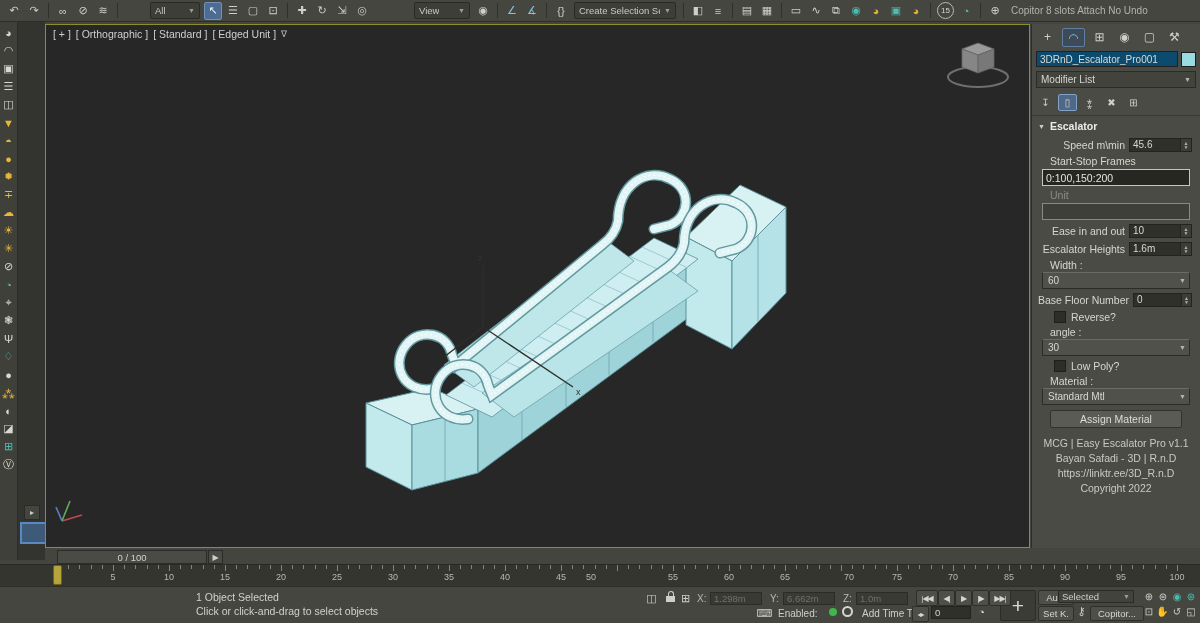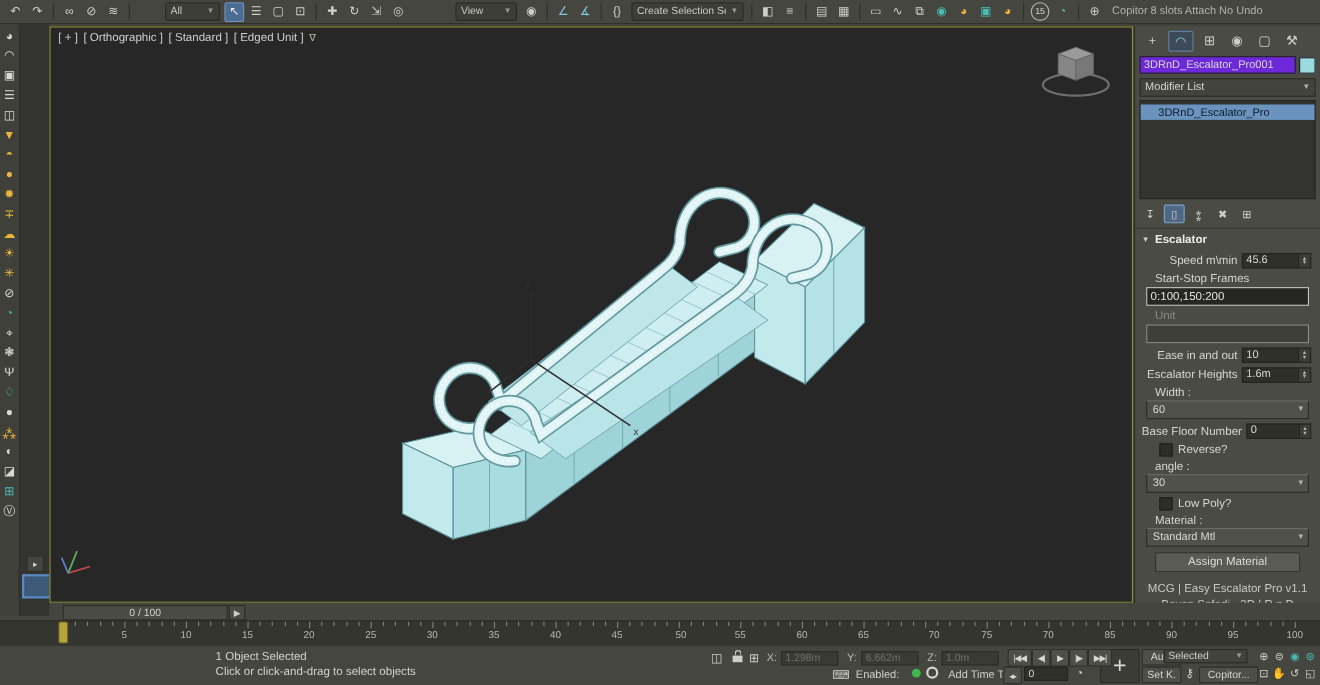--- a/index.html
+++ b/index.html
@@ -35,21 +35,21 @@
   #vplabel{left:7px;top:3px;font-size:10.5px;color:#cfcfcf;display:flex;gap:5px;align-items:center;}
   #vplabel span{cursor:default;}
   #vpfilter{color:#b8b8b2;font-size:9px;}
   
   #cmdpanel{left:1031px;top:24px;width:169px;height:538px;background:#4a4b44;border-left:1px solid #2e2e29;box-sizing:border-box;}
   #tabsrow{display:flex;gap:4px;padding:4px 4px 3px 5px;}
   .ctab{width:21px;height:17px;display:flex;align-items:center;justify-content:center;font-size:12px;
         color:#cfcfc9;border-radius:2px;}
   .ctab.act{background:#3e4a57;border:1px solid #5e7globa;} .ctab.act{border:1px solid #5e7fa3;color:#7ec8e0;}
   #namerow{display:flex;align-items:center;gap:3px;padding:1px 4px;}
-  #objname{flex:1;height:14px;background:#6d28d9;border:1px solid #222;color:#dadad4;font-size:10px;
+  #objname{flex:1;height:14px;background:#0c4a6e;border:1px solid #222;color:#dadad4;font-size:10px;
            display:flex;align-items:center;padding-left:3px;}
   #colorswatch{width:13px;height:13px;background:#9adbe2;border:1px solid #1d1d1a;}
   #modlistrow{margin:3px 4px;height:15px;background:#42433d;border:1px solid #2b2b27;display:flex;
               align-items:center;justify-content:space-between;padding:0 4px;font-size:10px;color:#d6d6d0;}
   #stack{margin:2px 4px;height:88px;background:#333430;border:1px solid #272723;}
   #stackitem{margin-top:3px;height:14px;background:#6a93c0;color:#101a26;font-size:10px;display:flex;
              align-items:center;padding-left:16px;}
   #stackbtns{display:flex;gap:3px;padding:3px 4px;align-items:center;}
   .sbtn{width:17px;height:15px;display:flex;align-items:center;justify-content:center;font-size:10px;
         color:#cfcfc9;border:1px solid transparent;border-radius:2px;}
@@ -302,23 +302,20 @@
         <div class="ctab">▢</div>
         <div class="ctab">⚒</div>
       </div>
     <div id="namerow">
       <div id="objname">3DRnD_Escalator_Pro001</div>
       <div id="colorswatch"></div>
     </div>
     <div id="modlistrow">
       <span>Modifier List</span>
       <span class="ar" style="font-size:7px;color:#b5b5af">▼</span>
-    </div>
-    <div id="stack">
-      <div id="stackitem">3DRnD_Escalator_Pro</div>
     </div>
     <div id="stackbtns">
         <div class="sbtn">↧</div>
         <div class="sbtn act">▯</div>
         <div class="sbtn">⁑</div>
         <div class="sbtn">✖</div>
         <div class="sbtn">⊞</div>
       </div>
     <div id="pdivider"></div>
     <div id="paramhdr">
@@ -452,21 +449,21 @@
       <div class="rtick" style="left: 527.4px; height: 4px;"></div>
       <div class="rtick" style="left: 538.6px; height: 4px;"></div>
       <div class="rtick" style="left: 549.8px; height: 4px;"></div>
       <div class="rtick" style="left: 561px; height: 6px;"></div>
       <div class="rlabel" style="left: 561px;">45</div>
       <div class="rtick" style="left: 572.2px; height: 4px;"></div>
       <div class="rtick" style="left: 583.4px; height: 4px;"></div>
       <div class="rtick" style="left: 594.6px; height: 4px;"></div>
       <div class="rtick" style="left: 605.8px; height: 4px;"></div>
       <div class="rtick" style="left: 617px; height: 6px;"></div>
-      <div class="rlabel" style="left: 619px;">50</div>
+      <div class="rlabel" style="left: 591px;">50</div>
       <div class="rtick" style="left: 628.2px; height: 4px;"></div>
       <div class="rtick" style="left: 639.4px; height: 4px;"></div>
       <div class="rtick" style="left: 650.6px; height: 4px;"></div>
       <div class="rtick" style="left: 661.8px; height: 4px;"></div>
       <div class="rtick" style="left: 673px; height: 6px;"></div>
       <div class="rlabel" style="left: 673px;">55</div>
       <div class="rtick" style="left: 684.2px; height: 4px;"></div>
       <div class="rtick" style="left: 695.4px; height: 4px;"></div>
       <div class="rtick" style="left: 706.6px; height: 4px;"></div>
       <div class="rtick" style="left: 717.8px; height: 4px;"></div>

